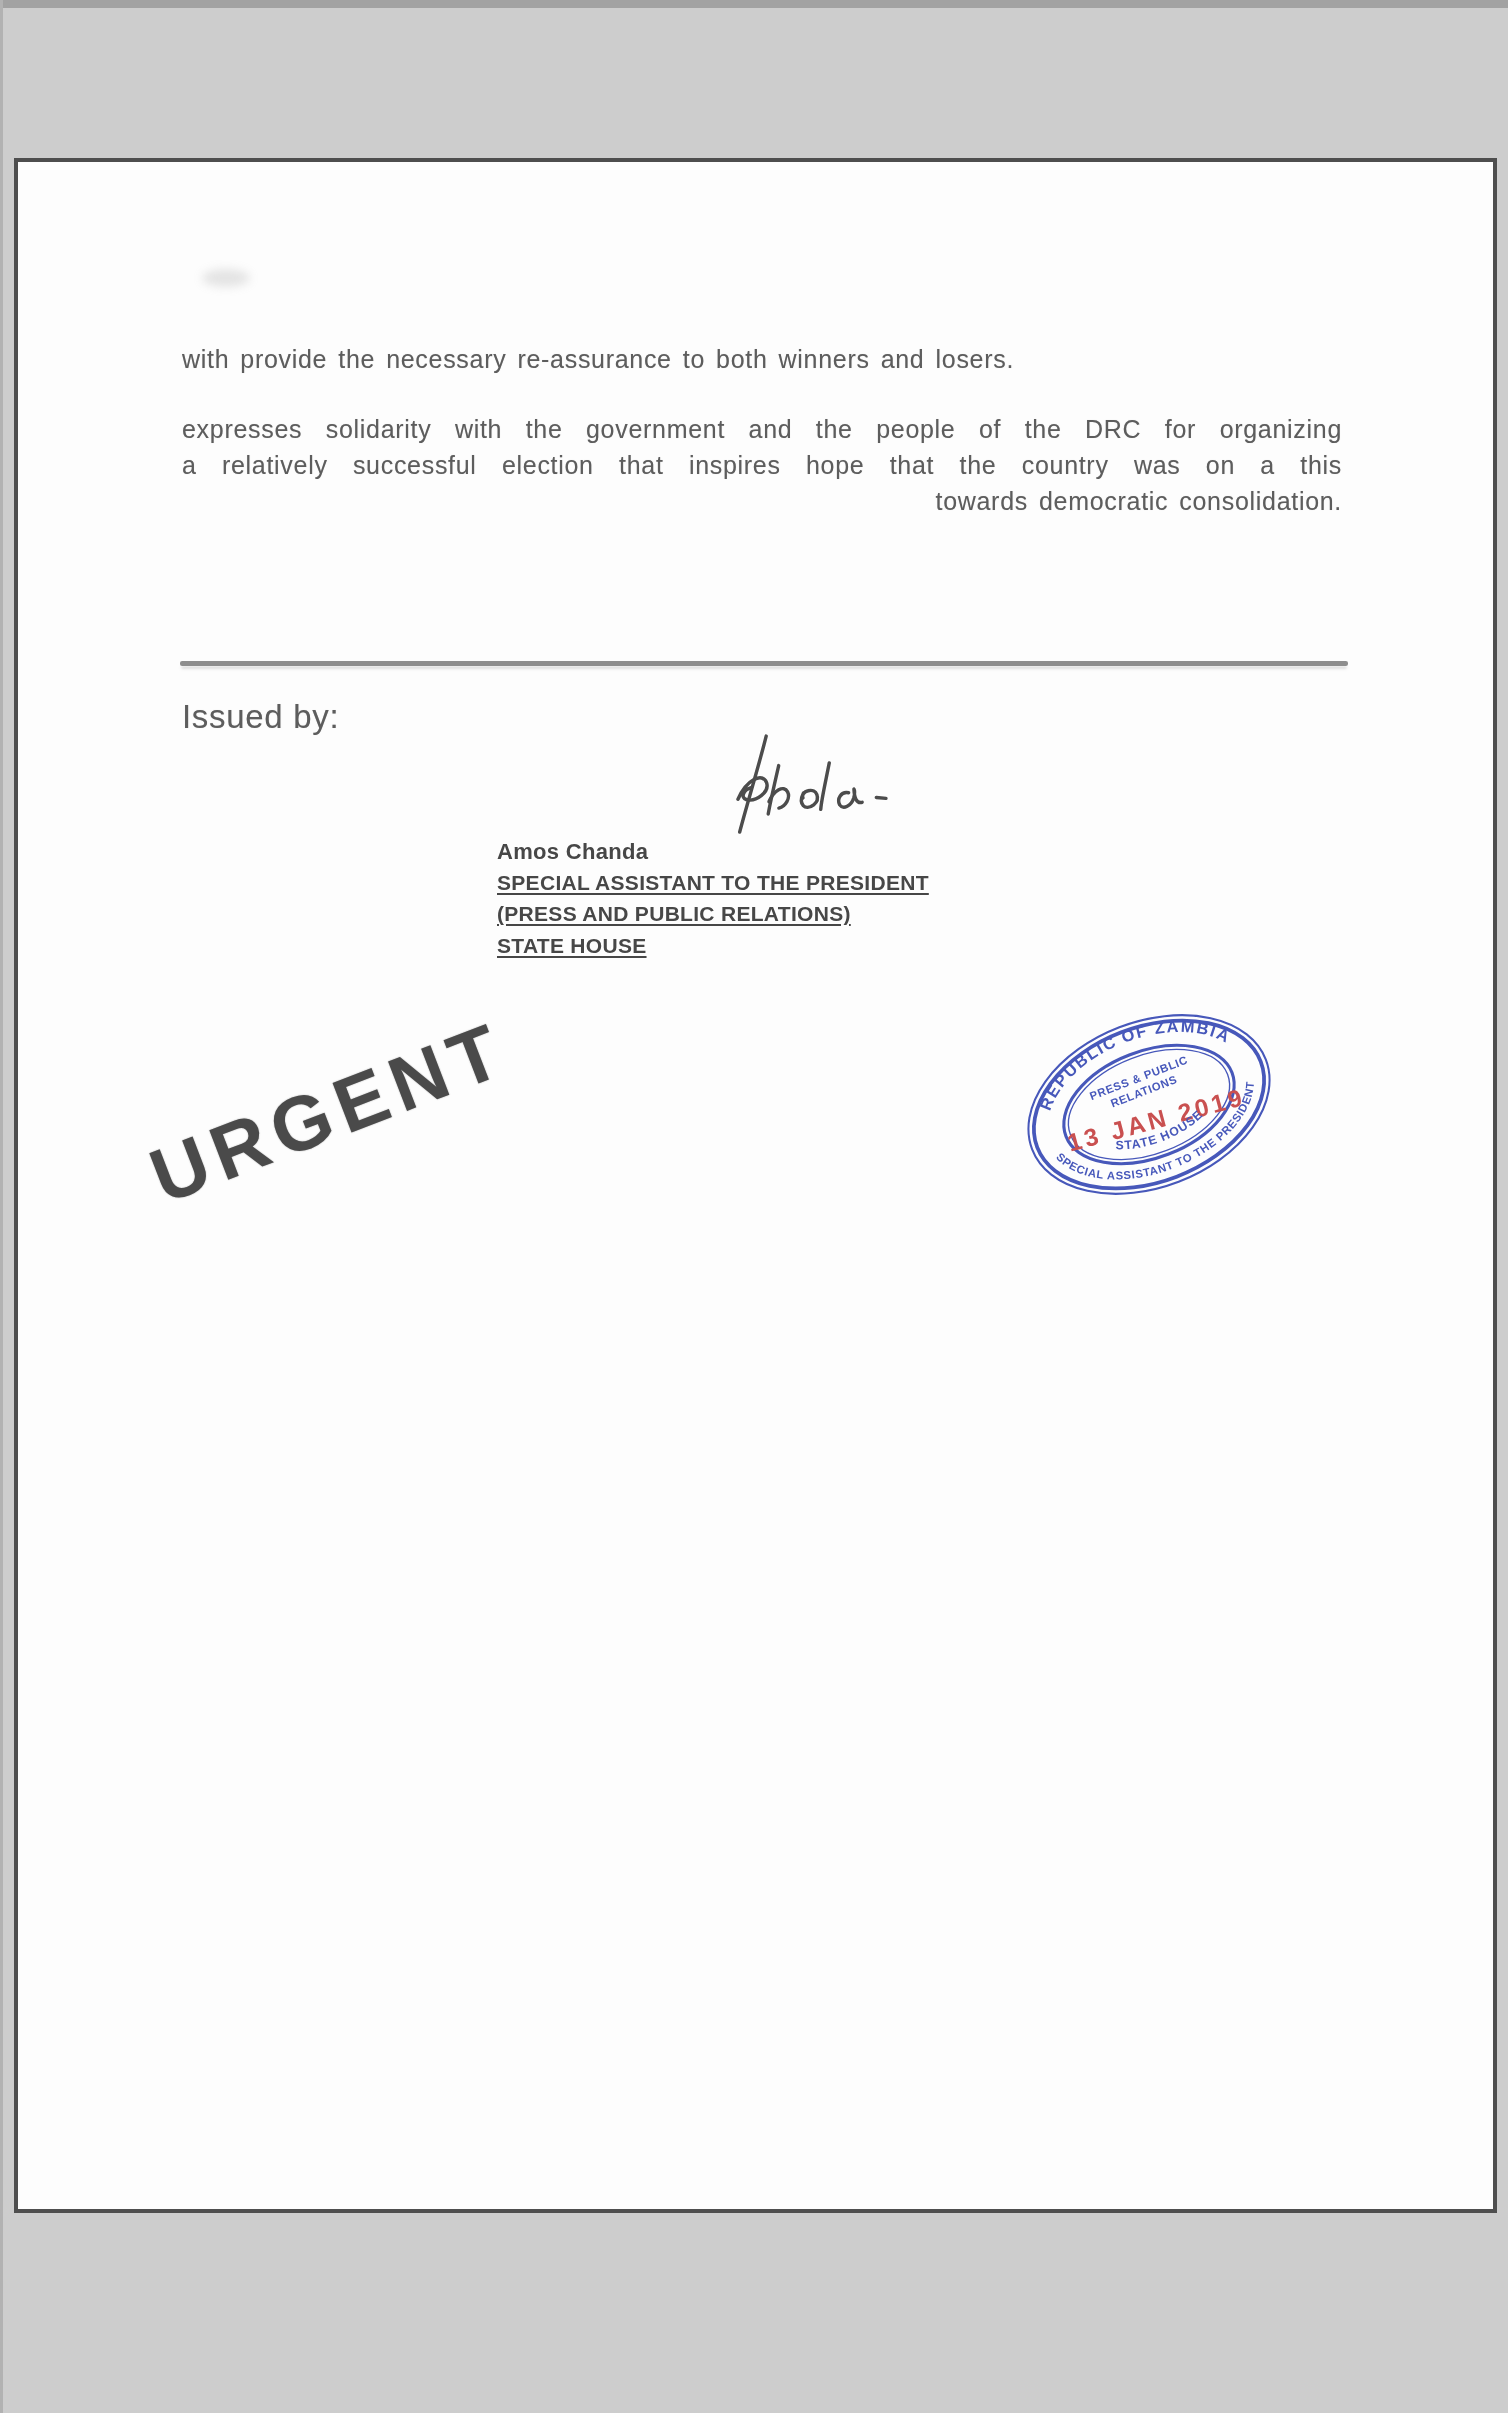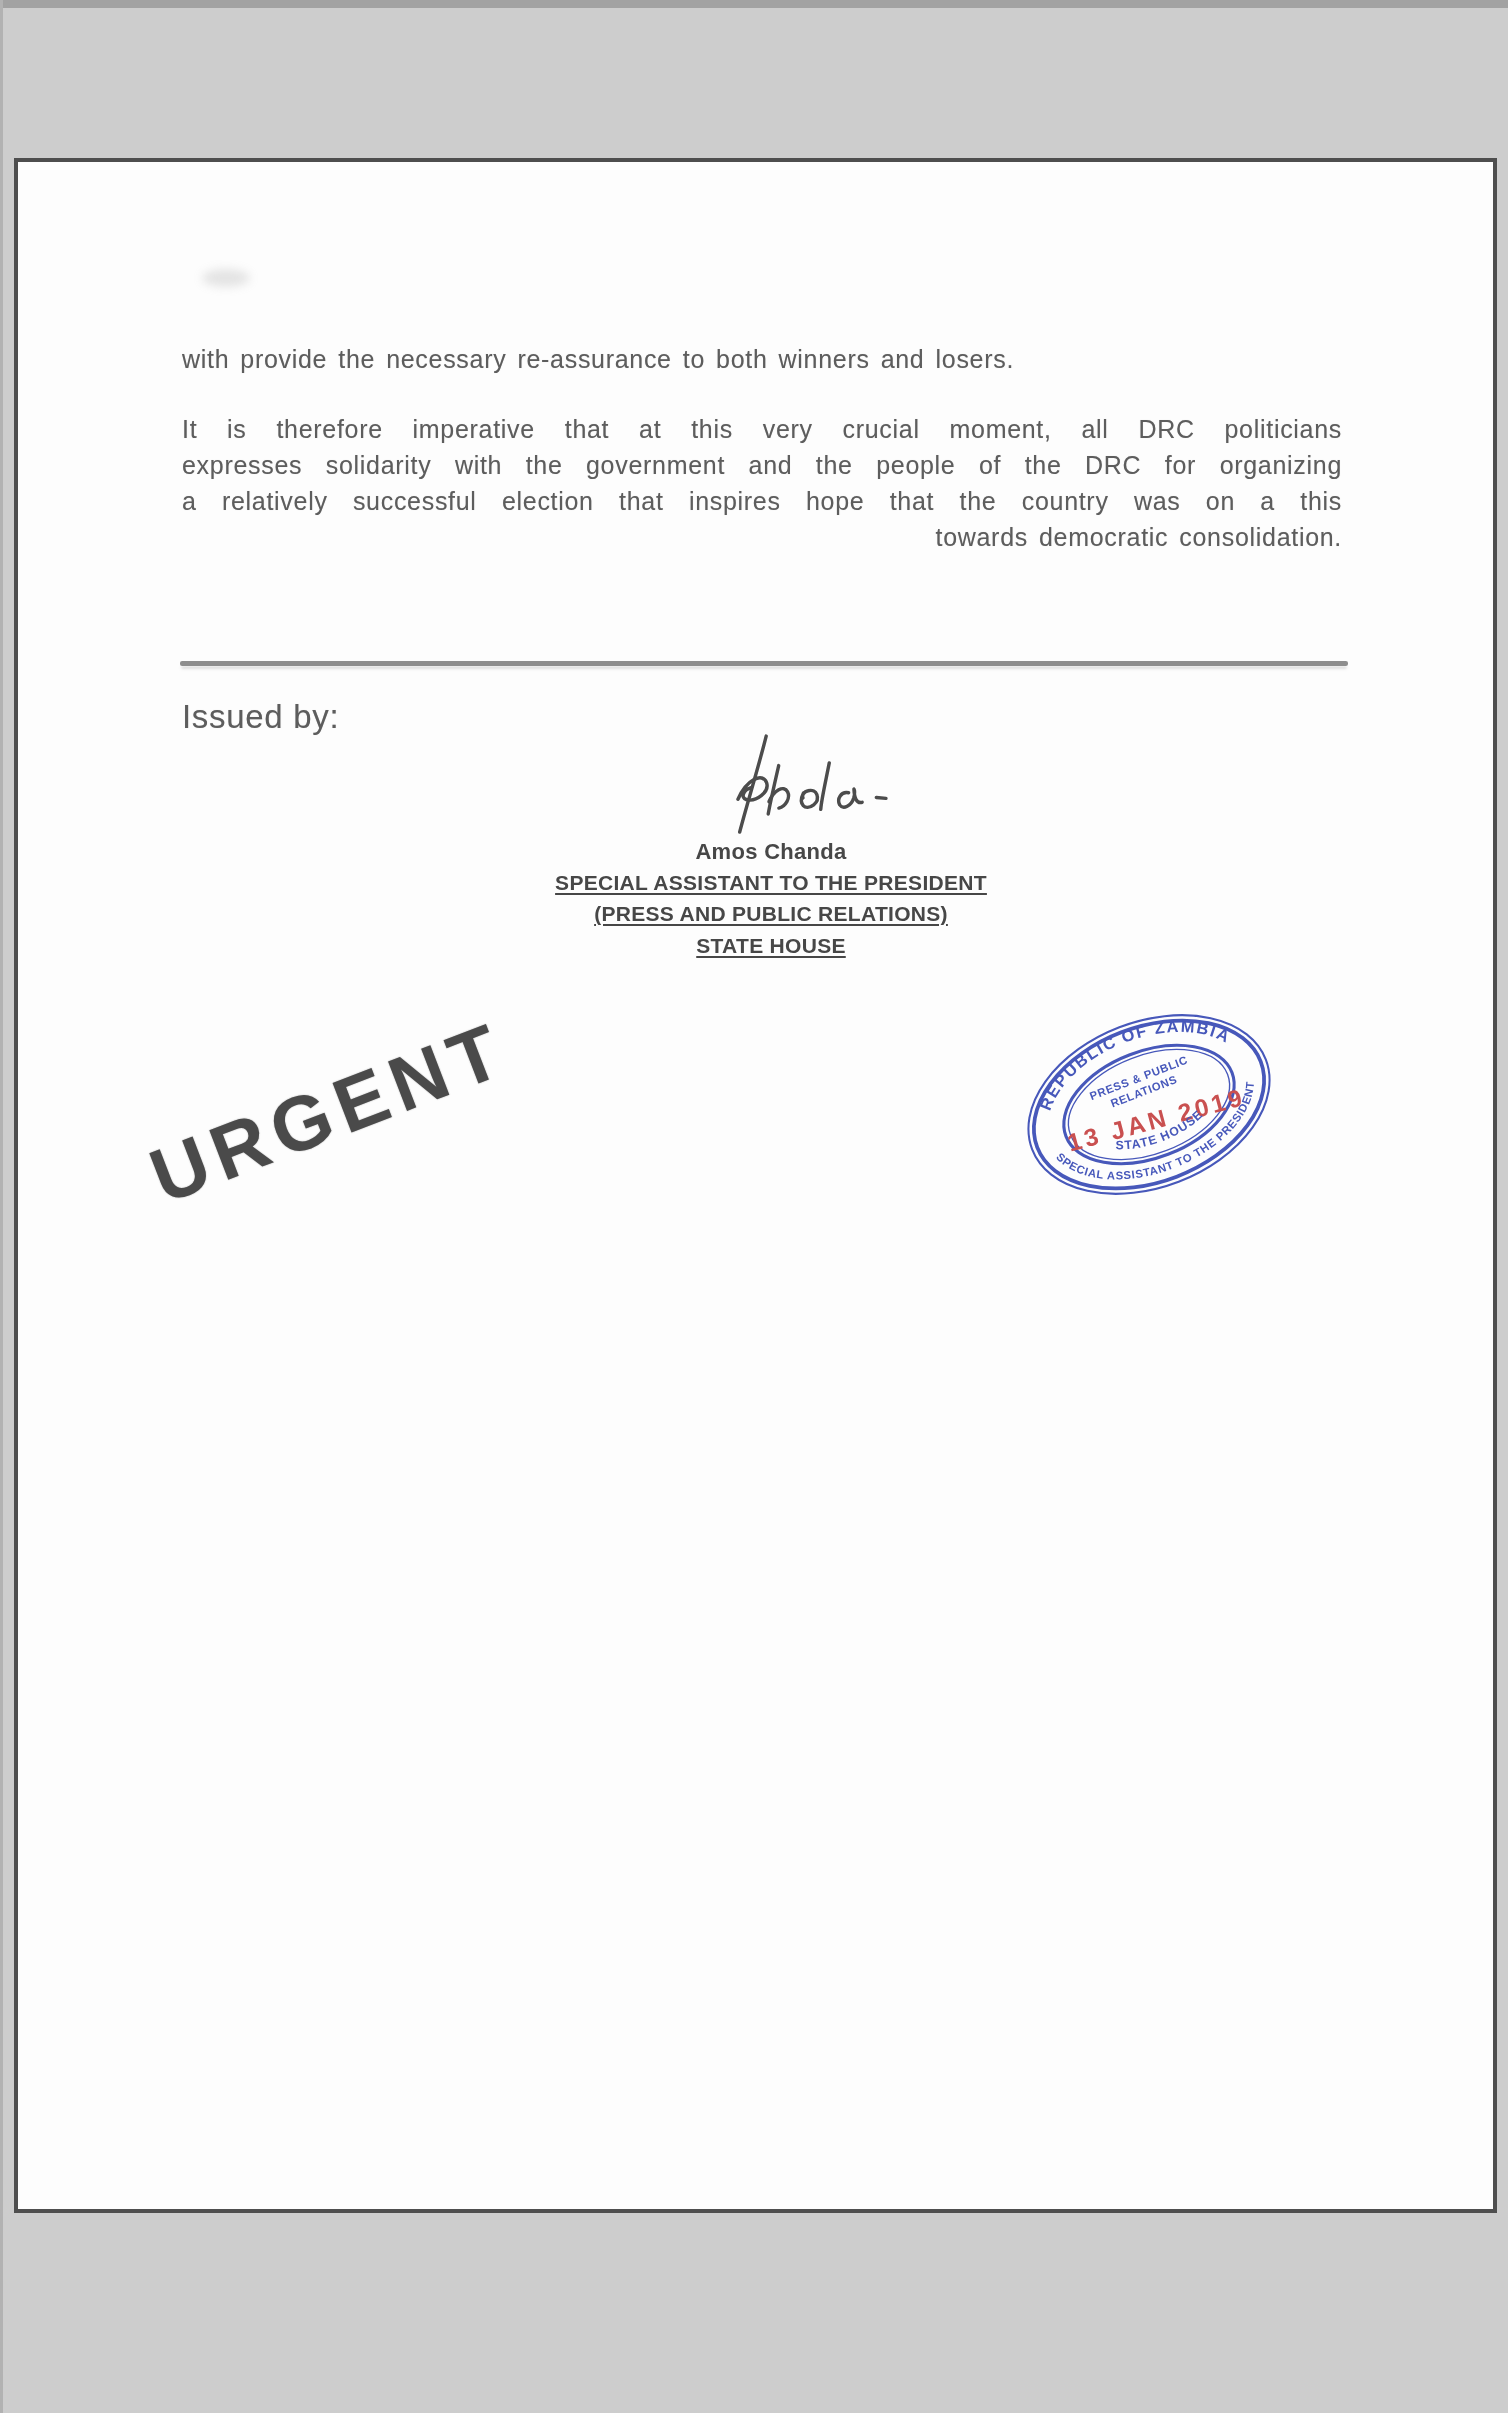--- a/index.html
+++ b/index.html
@@ -56,21 +56,21 @@
   .issued{
     position:absolute;left:182px;top:698px;
     font-size:33px;color:#5d5d5d;letter-spacing:0.7px;
     text-shadow:0 0 0.7px rgba(100,100,100,.35);
   }
   .sig-svg{
     position:absolute;left:703px;top:728px;width:219px;height:110px;
     transform:rotate(-3deg);
   }
   .sig-center{
-    position:absolute;left:497px;width:548px;text-align:center;
+    position:absolute;left:497px;width:548px;text-align:left;
     color:#474747;
   }
   .sig-name{top:839px;font-size:22px;font-weight:bold;letter-spacing:0.3px;}
   .sig-title{
     font-size:21px;font-weight:bold;letter-spacing:0.3px;
     text-decoration:underline;
     text-decoration-thickness:1.7px;
     text-underline-offset:3.4px;
   }
   .t1{top:871px;} .t2{top:902px;} .t3{top:934px;}
@@ -94,21 +94,20 @@
 
 <div class="top-strip"></div>
 <div class="left-edge"></div>
 
 <div class="paper"></div>
 <div class="scan-smudge"></div>
 
 <div class="bodyline" style="top:341px">with provide the necessary re-assurance to both winners and losers.</div>
 
 <div class="para" style="top:411px">
-  <div class="jline">It is therefore imperative that at this very crucial moment, all DRC politicians</div>
   <div class="jline">expresses solidarity with the government and the people of the DRC for organizing</div>
   <div class="jline">a relatively successful election that inspires hope that the country was on a this</div>
   <div class="lastline">towards democratic consolidation.</div>
 </div>
 
 <div class="divider"></div>
 
 <div class="issued">Issued by:</div>
 
 <svg class="sig-svg" viewBox="0 0 320 160">

